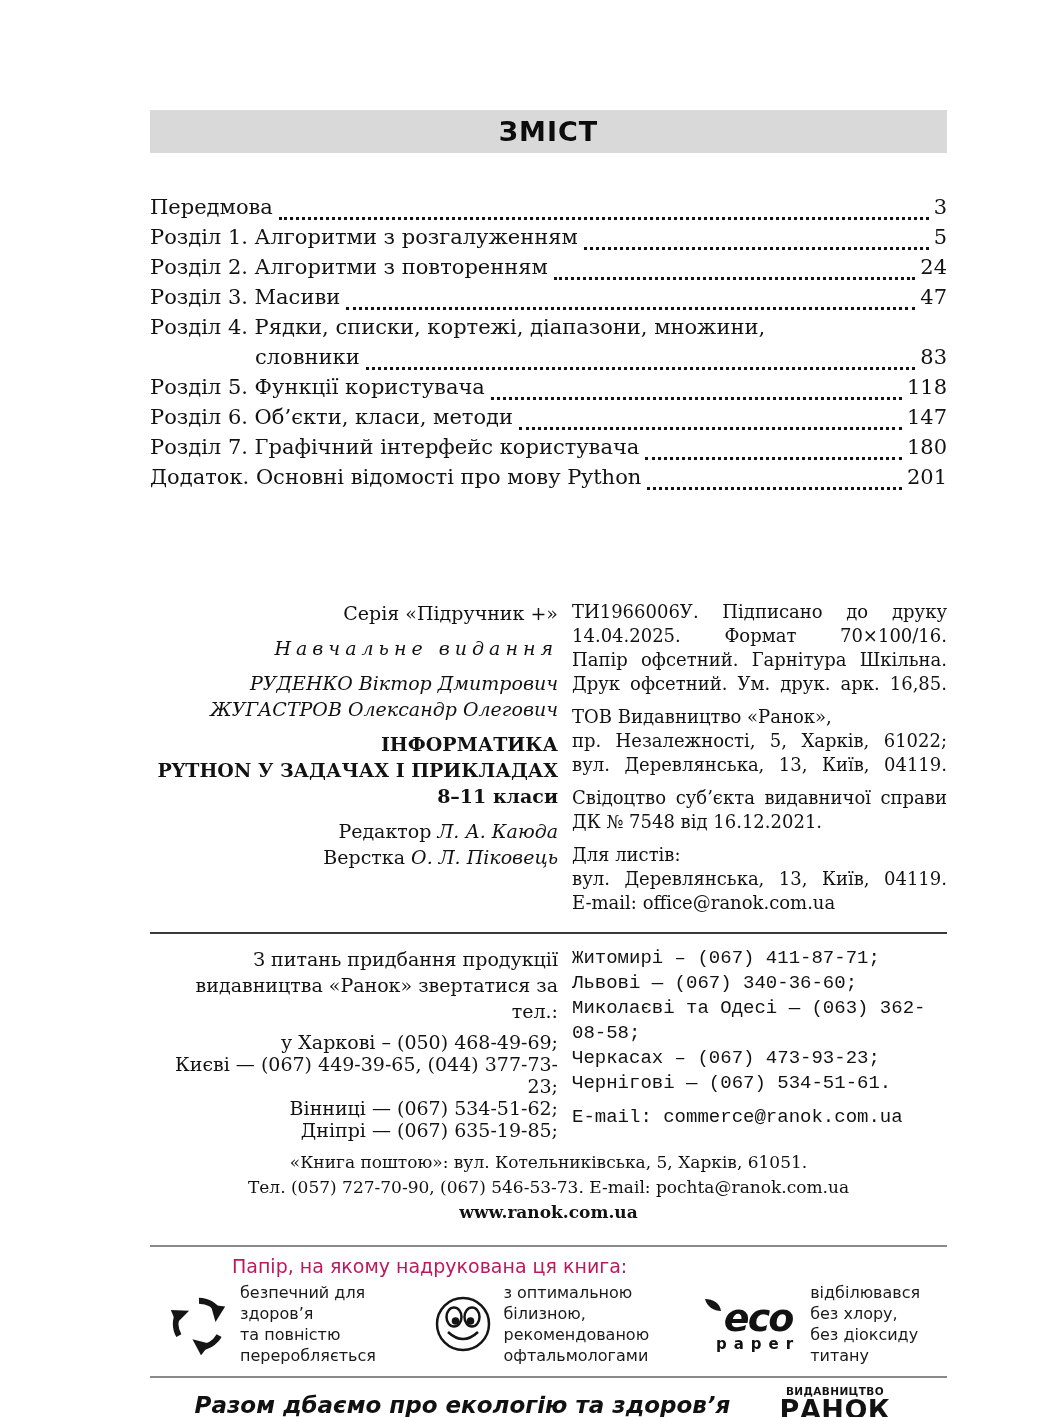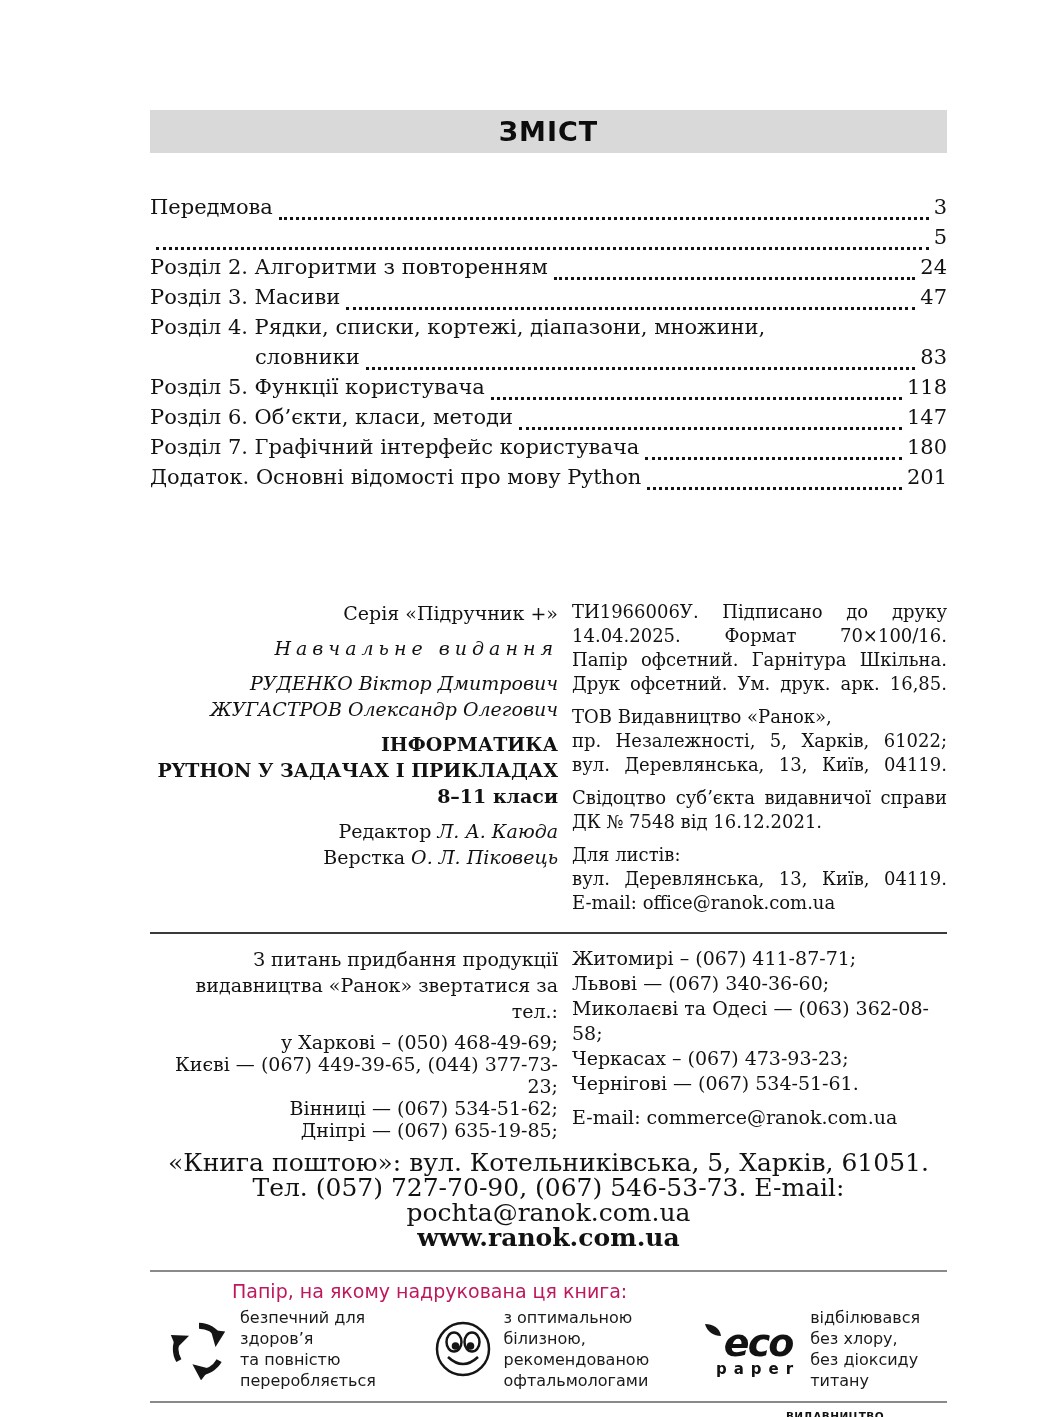--- a/index.html
+++ b/index.html
@@ -42,25 +42,25 @@
   .fill { text-align:justify; text-align-last:justify; }
   .line { white-space:nowrap; }
 
   .rule { margin-top:8px; border-top:2px solid #3a3a3a; }
 
   
   .phones { display:flex; margin-top:12px; }
   .ph-left { width:408px; text-align:right; padding-right:14px; font-size:19px; }
   .ph-head  { line-height:26px; margin-bottom:7px;text-align:right; }
   .ph-lines { line-height:22px; }
-  .ph-right { flex:1; font-size:19px; line-height:25px; }
+  .ph-right { flex:1; font-size:19px; line-height:25px;font-family:Liberation Mono, monospace; }
   .ph-email { margin-top:9px; }
 
   
-  .bookpost { margin-top:9px; text-align:center; font-size:25px; line-height:25px; }
+  .bookpost { margin-top:9px; text-align:center; font-size:17px; line-height:25px; }
   .website  { font-weight:bold; }
 
   
   .eco {
     margin-top:20px; border-top:2px solid #8a8a8a; border-bottom:2px solid #8a8a8a;
     padding:8px 0 10px; font-family:"DejaVu Sans", sans-serif;
   }
   .eco-title { margin-left:82px; font-size:19px; margin-bottom:5px; color:#be185d; }
   .eco-items { display:flex; align-items:center; margin-left:18px; }
   .eco-item  { display:flex; align-items:center; gap:10px; }
@@ -98,20 +98,21 @@
       <span>ЗМІСТ</span>
     </div>
 
     <div class="toc">
       <div class="toc-row">
         <span class="toc-title">Передмова</span>
         <span class="toc-dots"></span>
         <span class="toc-page">3</span>
       </div>
       <div class="toc-row">
+        <span class="toc-title">Розділ 1. Алгоритми з розгалуженням</span>
         <span class="toc-dots"></span>
         <span class="toc-page">5</span>
       </div>
       <div class="toc-row">
         <span class="toc-title">Розділ 2. Алгоритми з повторенням</span>
         <span class="toc-dots"></span>
         <span class="toc-page">24</span>
       </div>
       <div class="toc-row">
         <span class="toc-title">Розділ 3. Масиви</span>

